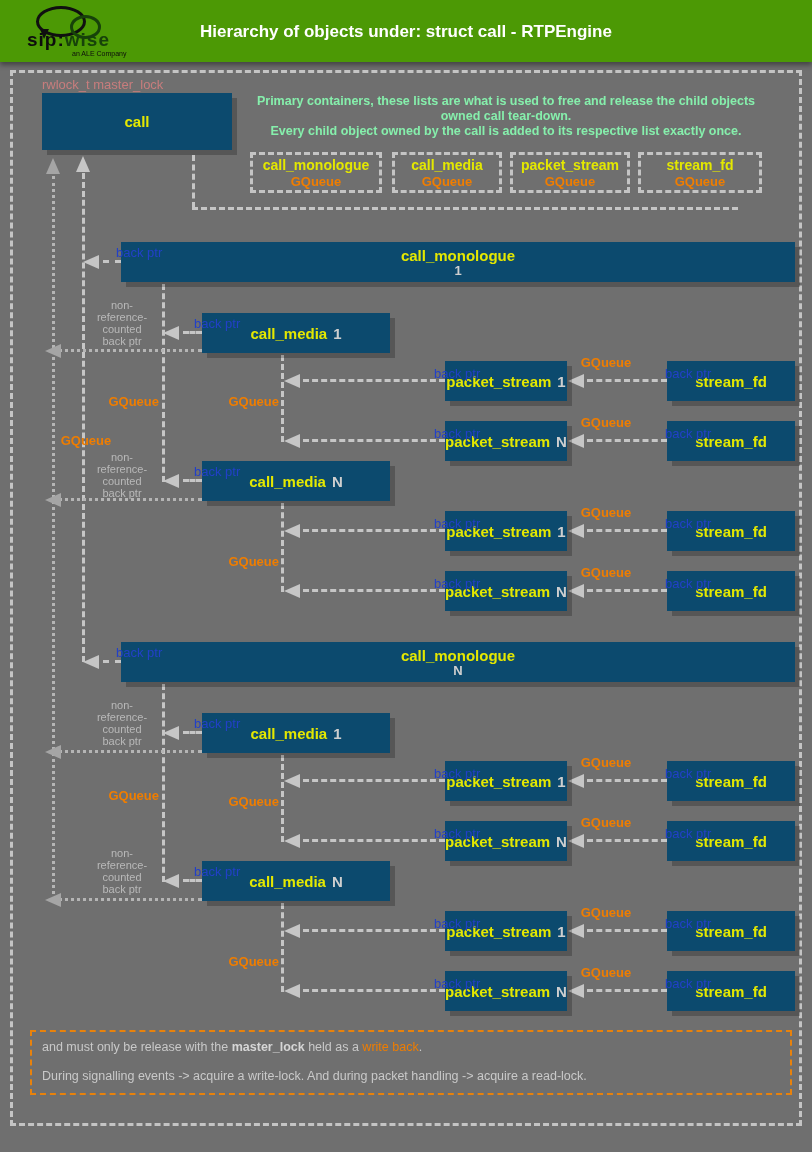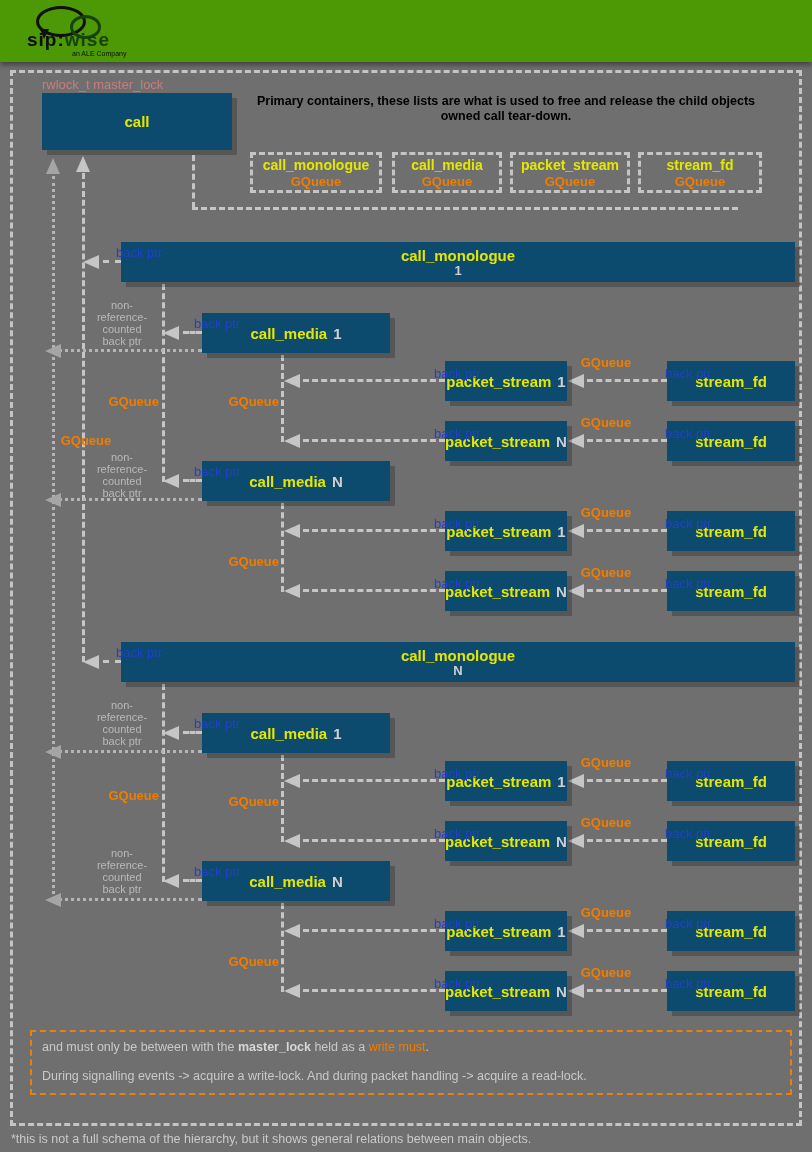--- a/index.html
+++ b/index.html
@@ -46,21 +46,21 @@
   .au{position:absolute;width:0;height:0;border-left:7px solid transparent;
       border-right:7px solid transparent;border-bottom:16px solid #c6c6c6;}
   .au.dim{border-bottom-color:#a5a5a5;}
   
   .bp{position:absolute;color:#2240c8;font-size:13px;white-space:nowrap;}
   .gq{position:absolute;color:#ef7d00;font-weight:bold;font-size:13px;white-space:nowrap;}
   .gq.r{text-align:right;}
   .gq.c{text-align:center;}
   .nr{position:absolute;width:58px;color:#b9b9b9;font-size:11px;line-height:12px;text-align:center;}
   .mlock{position:absolute;left:42px;top:77px;color:#c87d7d;font-size:13px;}
-  .primary{position:absolute;left:220px;top:94px;width:572px;text-align:center;color:#000000;
+  .primary{position:absolute;left:220px;top:94px;width:572px;text-align:center;color:#86efac;
            font-weight:bold;font-size:12.5px;line-height:15px;}
   
   .notebox{position:absolute;left:30px;top:1030px;width:738px;border:2px dashed #e8820c;
            padding:7px 10px 9px 10px;color:#c9c9c9;font-size:12.5px;}
   .ntline{line-height:16px;}
   .nsp{height:13px;}
   .nb{font-weight:bold;color:#d6d6d6;}
   .no{color:#ef7d00;}
   .foot{position:absolute;left:11px;top:1132px;color:#c9c9c9;font-size:12.5px;}
 </style>
@@ -70,38 +70,39 @@
 <div id="stage">
 
   <div class="hdr">
     <div class="logo">
       <div class="bubble b1"></div>
       <div class="bubble b2"></div>
       <div class="btail"></div>
       <div class="logotext"><span class="ls">sip:</span><span class="lw">wise</span></div>
       <div class="ltag">an ALE Company</div>
     </div>
+    <div class="title">Hierarchy of objects under: struct call - RTPEngine</div>
   </div>
 
   <div class="obox"></div>
 
   <div class="mlock">rwlock_t master_lock</div>
 
   <div class="primary">
     <div>Primary containers, these lists are what is used to free and release the child objects</div>
     <div>owned call tear-down.</div>
+    <div>Every child object owned by the call is added to its respective list exactly once.</div>
   </div>
 
   <div class="notebox" id="notebox">
-      <div class="ntline"><span>and must only be between with the </span><span class="nb">master_lock</span><span> held as a </span><span class="no">write must</span><span>.</span></div>
+      <div class="ntline"><span>and must only be release with the </span><span class="nb">master_lock</span><span> held as a </span><span class="no">write back</span><span>.</span></div>
       <div class="nsp"></div>
       <div class="ntline"><span>During signalling events -&gt; acquire a write-lock. And during packet handling -&gt; acquire a read-lock.</span></div>
     </div>
 
-  <div class="foot">*this is not a full schema of the hierarchy, but it shows general relations between main objects.</div>
 
 <div class="lv" style="left: 192px; top: 155px; height: 53px;"></div>
     <div class="lv" style="left: 82px; top: 173px; height: 489px;"></div>
     <div class="lv" style="left: 162px; top: 284px; height: 198px;"></div>
     <div class="lv" style="left: 162px; top: 684px; height: 198px;"></div>
     <div class="lv" style="left: 281px; top: 355px; height: 87px;"></div>
     <div class="lv" style="left: 281px; top: 503px; height: 89px;"></div>
     <div class="lv" style="left: 281px; top: 755px; height: 87px;"></div>
     <div class="lv" style="left: 281px; top: 903px; height: 89px;"></div>
     <div class="lh" style="left: 192px; top: 207px; width: 546px;"></div>

